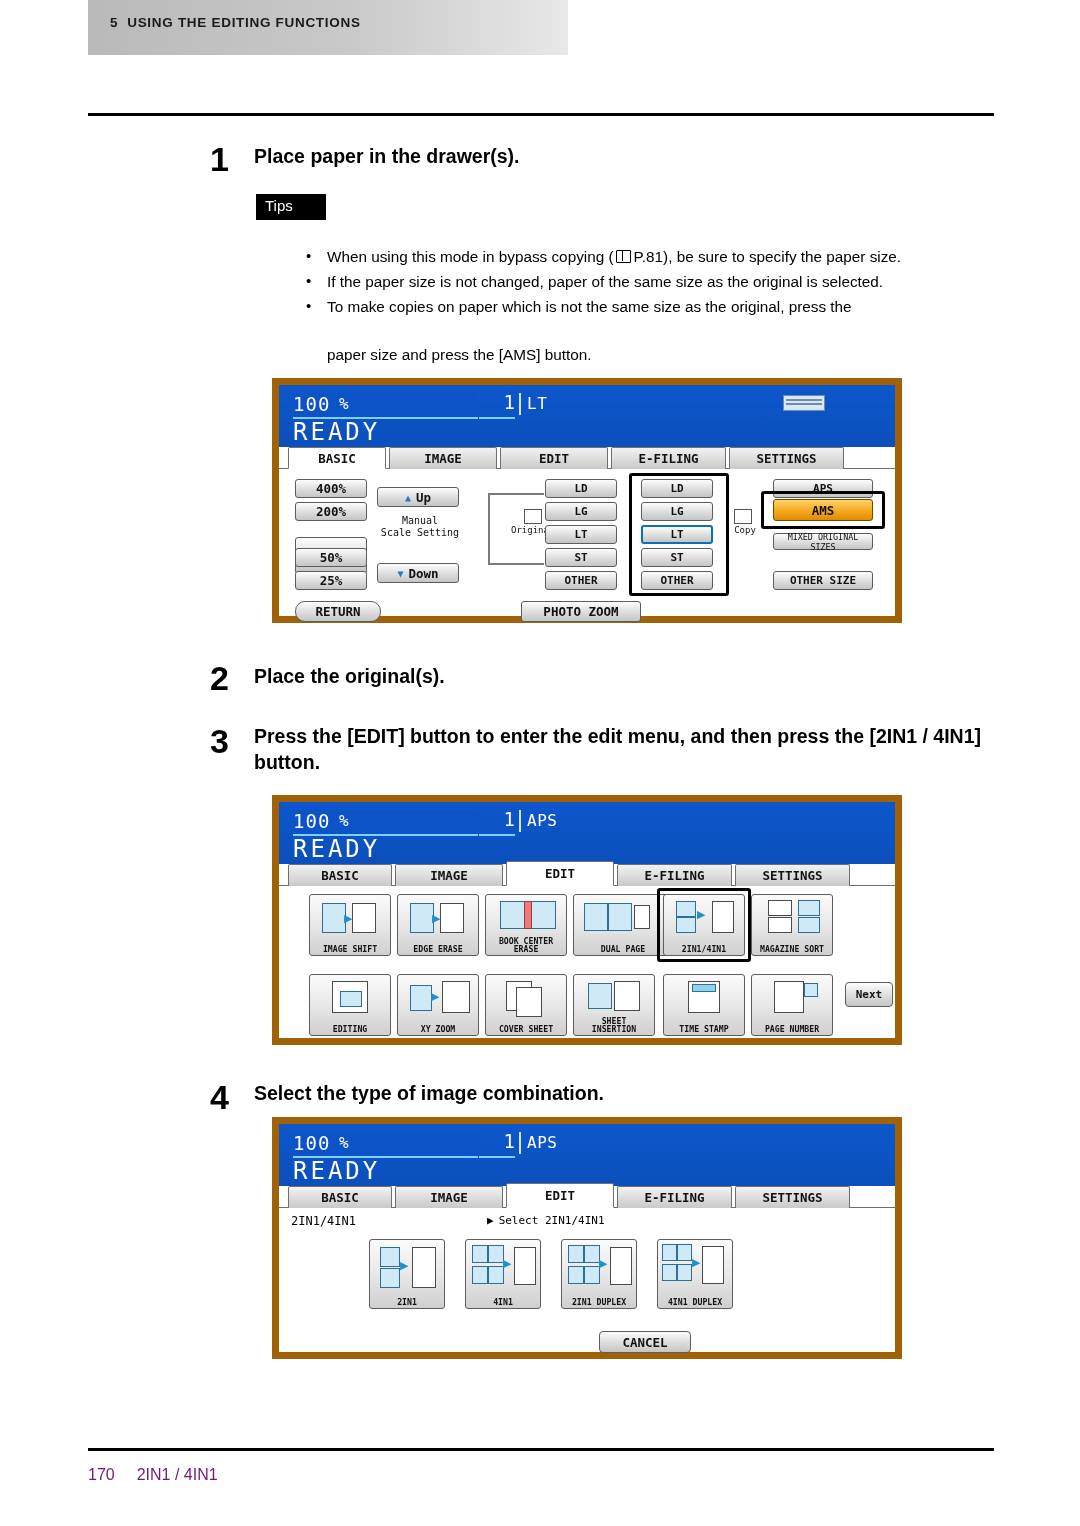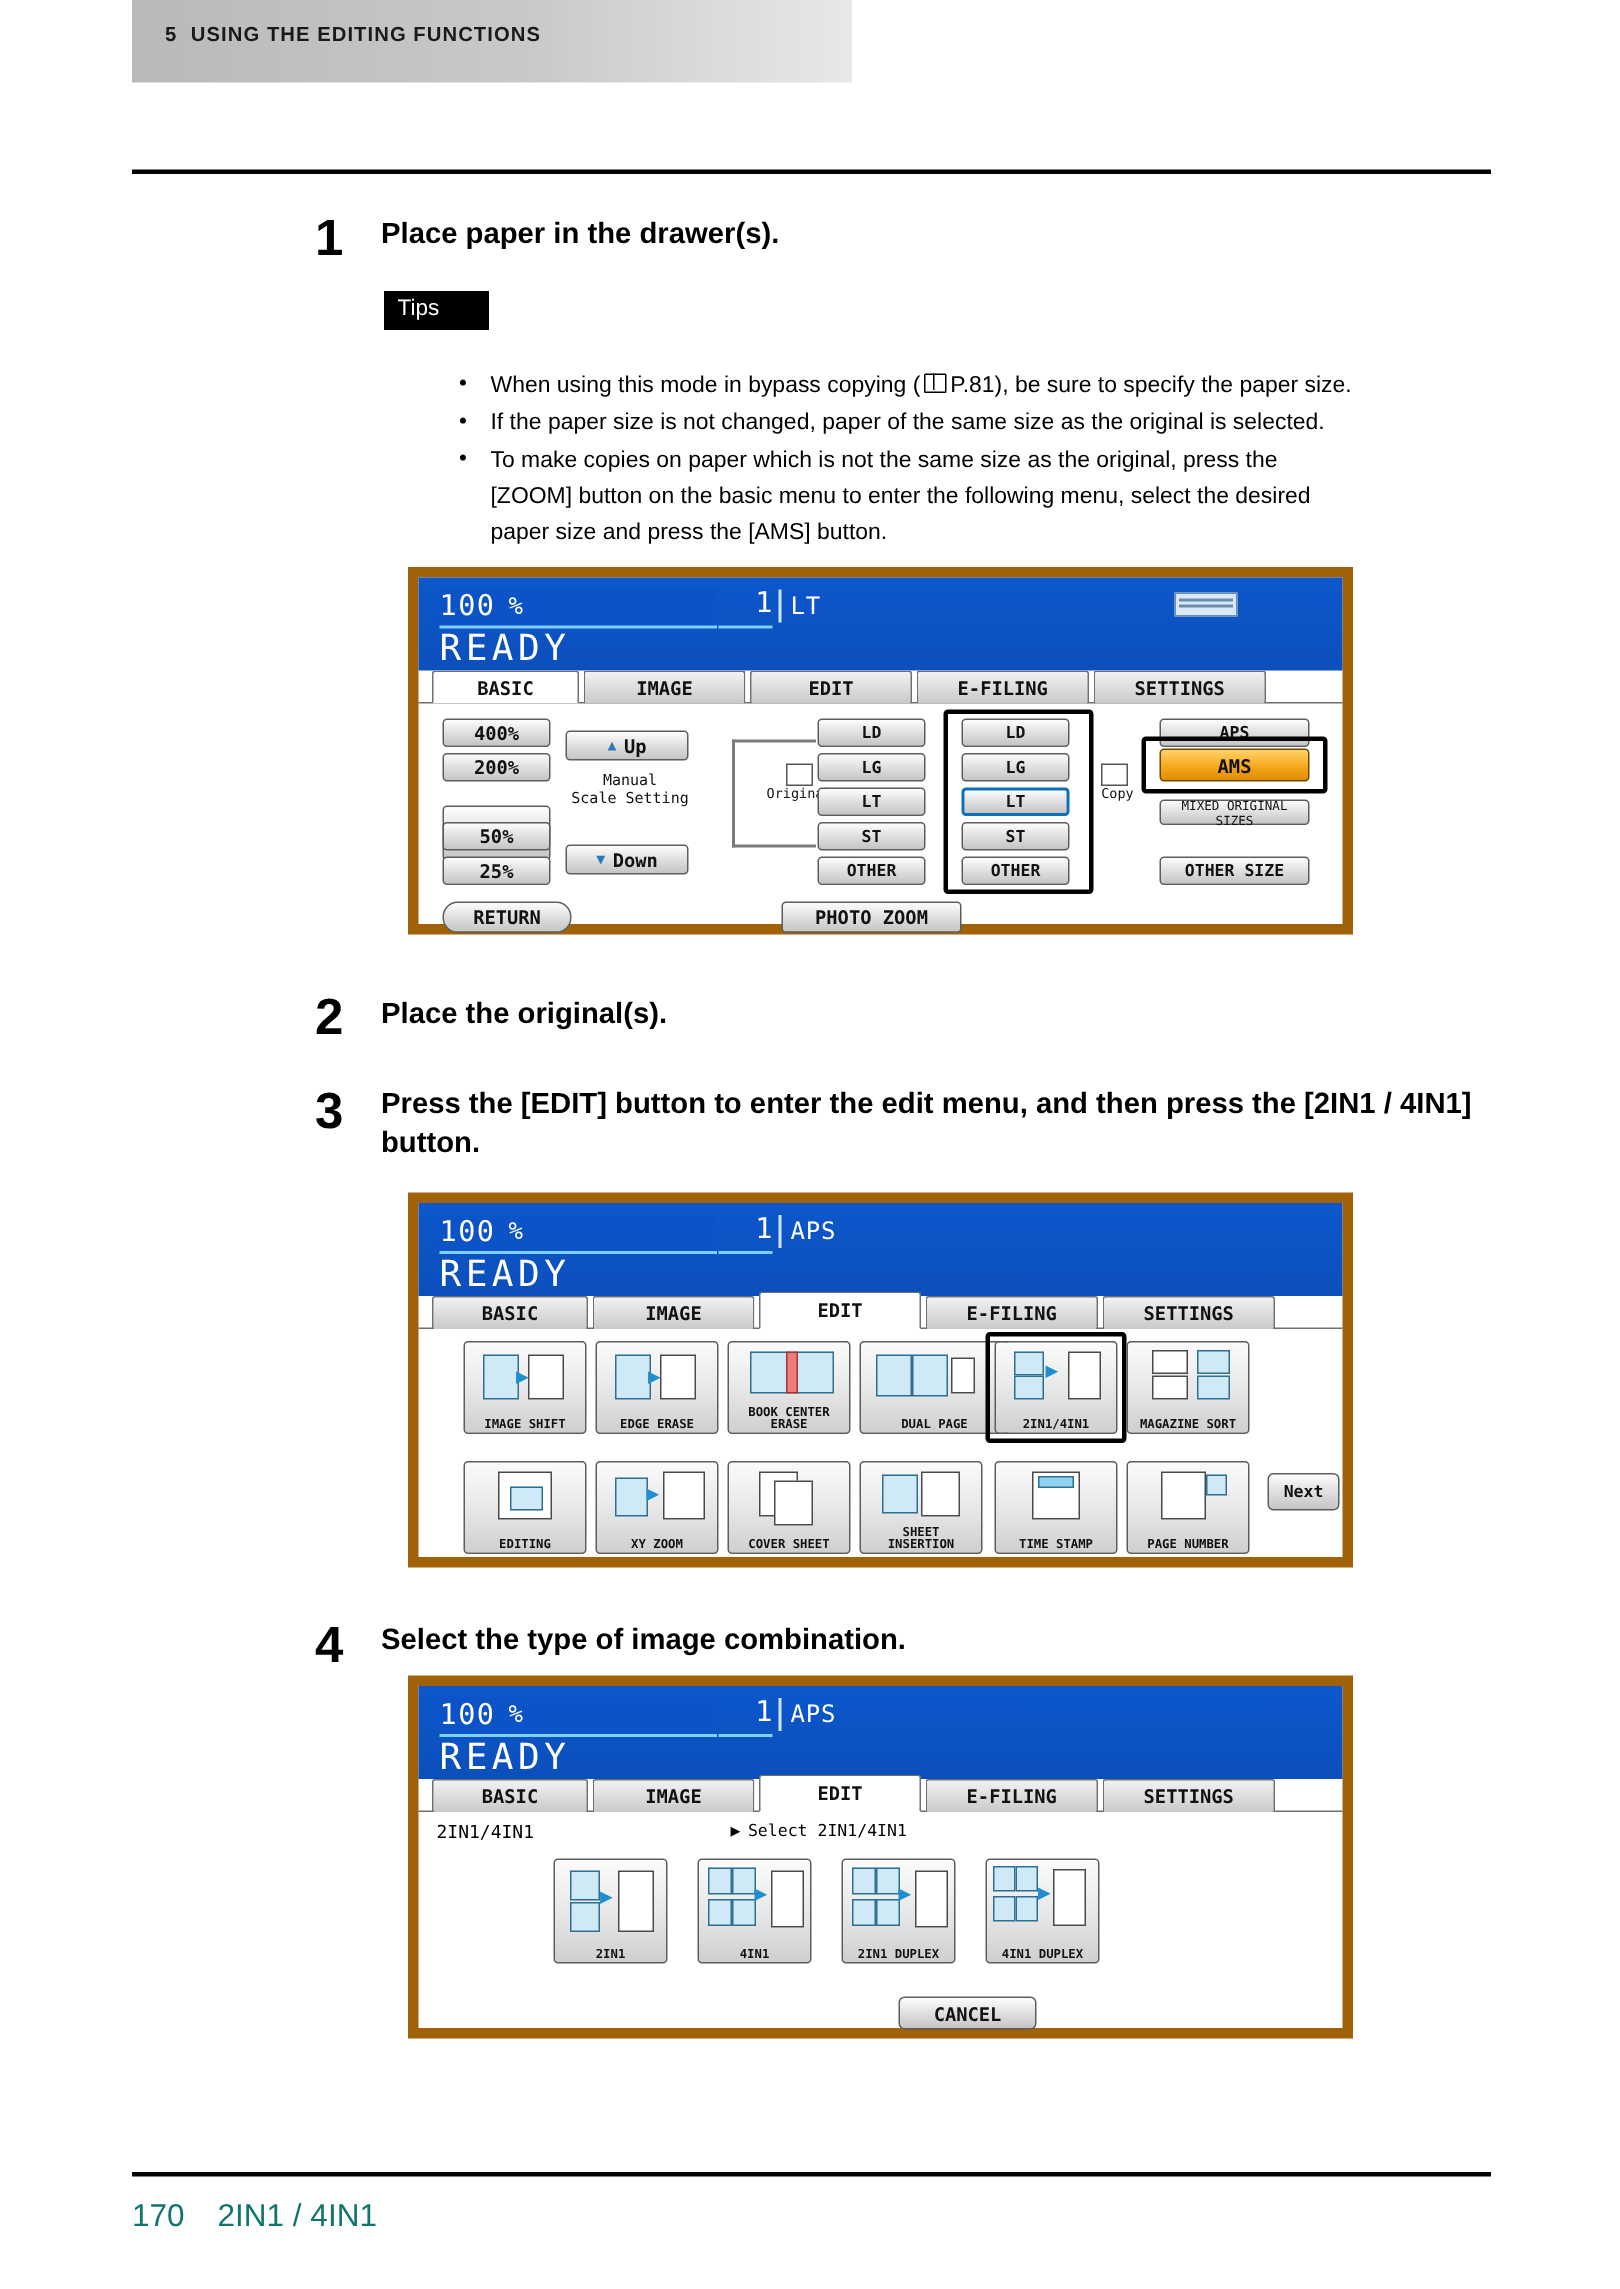--- a/index.html
+++ b/index.html
@@ -21,21 +21,21 @@
     font-size:13.5px;font-weight:bold;letter-spacing:.7px;color:#1a1a1a;
   }
   .hdr-text .chapno{margin-right:9px;}
   .rule-top{
     position:absolute;left:88px;top:113px;width:906px;height:3px;background:#000;
   }
   .rule-bottom{
     position:absolute;left:88px;top:1448px;width:906px;height:2.5px;background:#000;
   }
   .footer{
-    position:absolute;left:88px;top:1466px;font-size:21px;color:#0f766e;
+    position:absolute;left:88px;top:1466px;font-size:16px;color:#701a75;
   }
   .footer .pg{margin-right:22px;}
 
   
   .step-num{
     position:absolute;font-size:34px;font-weight:bold;color:#000;
     font-family:"Liberation Sans", sans-serif;
   }
   .step-title{
     position:absolute;font-size:19.5px;font-weight:bold;color:#000;line-height:26px;
@@ -175,21 +175,21 @@
 <div class="step-title" style="left:254px;top:143px;width:700px;">Place paper in the drawer(s).</div>
 
 <div class="tips-tab">
     <span>Tips</span>
   </div>
 <ul class="tips-list">
   <li><span>When using this mode in bypass copying (</span><span class="bookicon"></span><span>P.81), be sure to specify the paper size.</span></li>
   <li>If the paper size is not changed, paper of the same size as the original is selected.</li>
   <li>
     <span>To make copies on paper which is not the same size as the original, press the</span><br>
-    <span>[ZOOM] button on the basic menu to enter the following menu, select the desired</span><br>
+    <br>
     <span>paper size and press the [AMS] button.</span>
   </li>
 </ul>
 
 <div class="panel" style="left:272px;top:378px;width:630px;height:245px;">
   <div class="panel-top">
     <div class="zoomfield">
       <span>100</span>
       <span class="pct" style="left:46px;right:auto;">%</span>
     </div>

